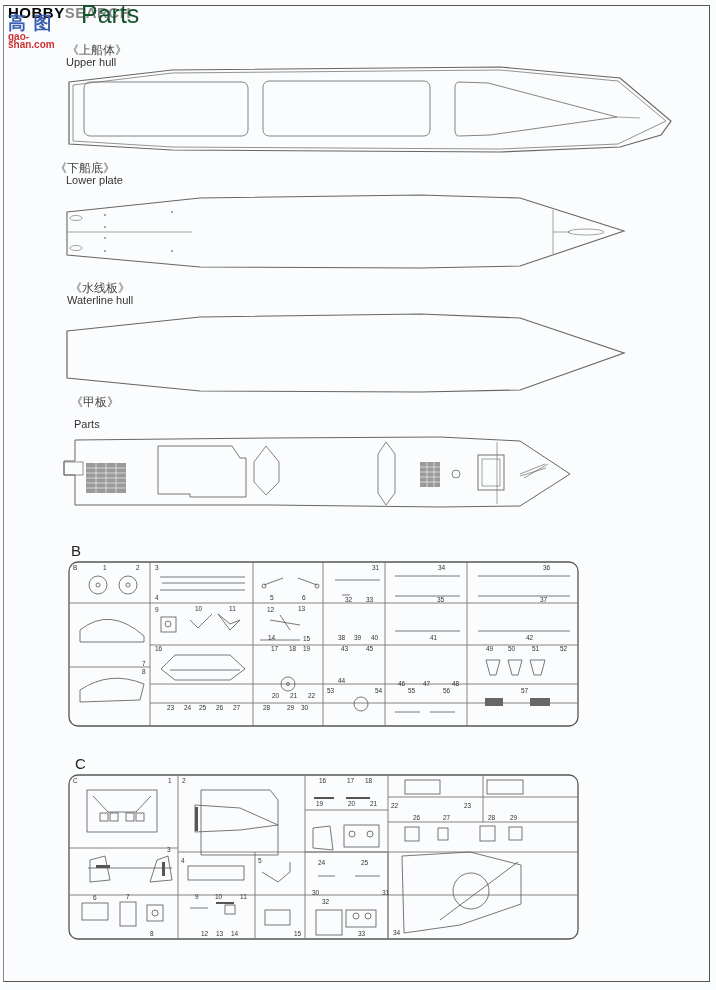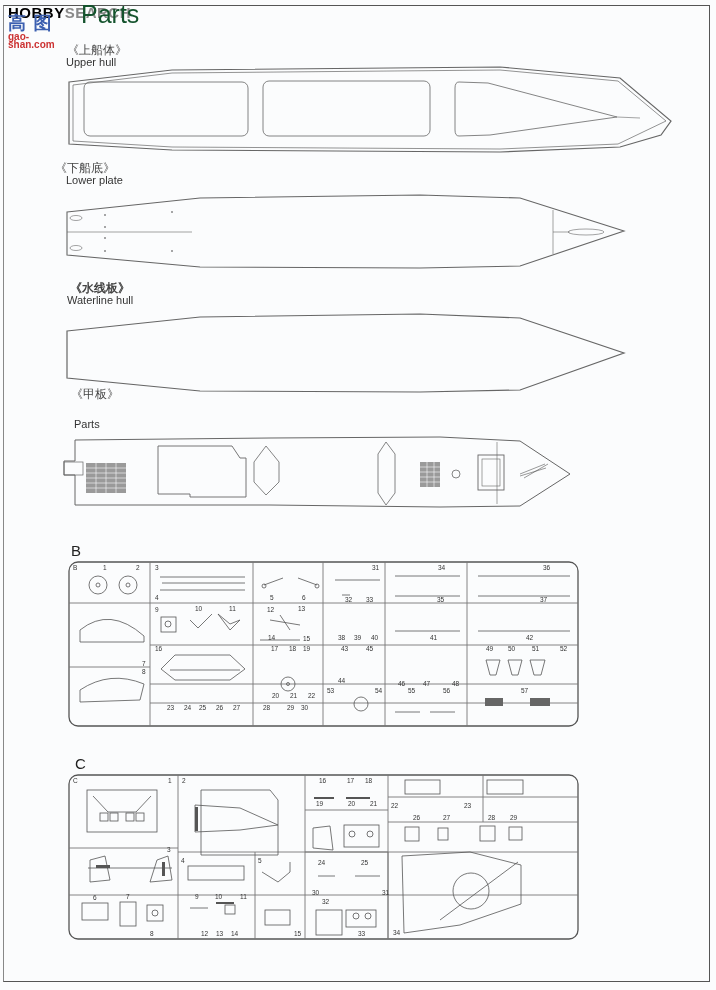--- a/index.html
+++ b/index.html
@@ -34,24 +34,24 @@
 </div>
 
 <div class="title">Parts</div>
 
 <div class="cn-label" style="left:67px; top:42px;">《上船体》</div>
 <div class="en-label" style="left:66px; top:56px;text-align:right;">Upper hull</div>
 
 <div class="cn-label" style="left:55px; top:160px;">《下船底》</div>
 <div class="en-label" style="left:66px; top:174px;">Lower plate</div>
 
-<div class="cn-label" style="left:70px; top:280px;font-weight:bold;">《水线板》</div>
+<div class="cn-label" style="left:70px; top:280px;">《水线板》</div>
 <div class="en-label" style="left:67px; top:294px;">Waterline hull</div>
 
-<div class="cn-label" style="left:71px; top:386px;">《甲板》</div>
+<div class="cn-label" style="left:71px; top:394px;">《甲板》</div>
 <div class="en-label" style="left:74px; top:418px;">Parts</div>
 
 <svg width="716" height="990" style="left:0;top:0;">
   <g fill="none" stroke="#666" stroke-width="1.2">
     <path d="M69,82 L172,70 L500,67 L620,78 L671,121 L661,135 L620,147 L500,152 L172,150 L69,144 Z"></path>
     <path d="M73,85 L172,73 L500,70 L618,81 L666,121 L618,144 L500,149 L172,147 L73,141 Z" stroke-width="0.7"></path>
     <rect x="84" y="82" width="164" height="54" rx="6" stroke-width="0.8"></rect>
     <rect x="263" y="81" width="167" height="55" rx="6" stroke-width="0.8"></rect>
     <path d="M459,82 L488,83 L617,117 L490,135 L459,136 Q455,136 455,130 L455,88 Q455,82 459,82 Z" stroke-width="0.8"></path>
     <path d="M617,117 L640,118" stroke-width="0.6"></path>

